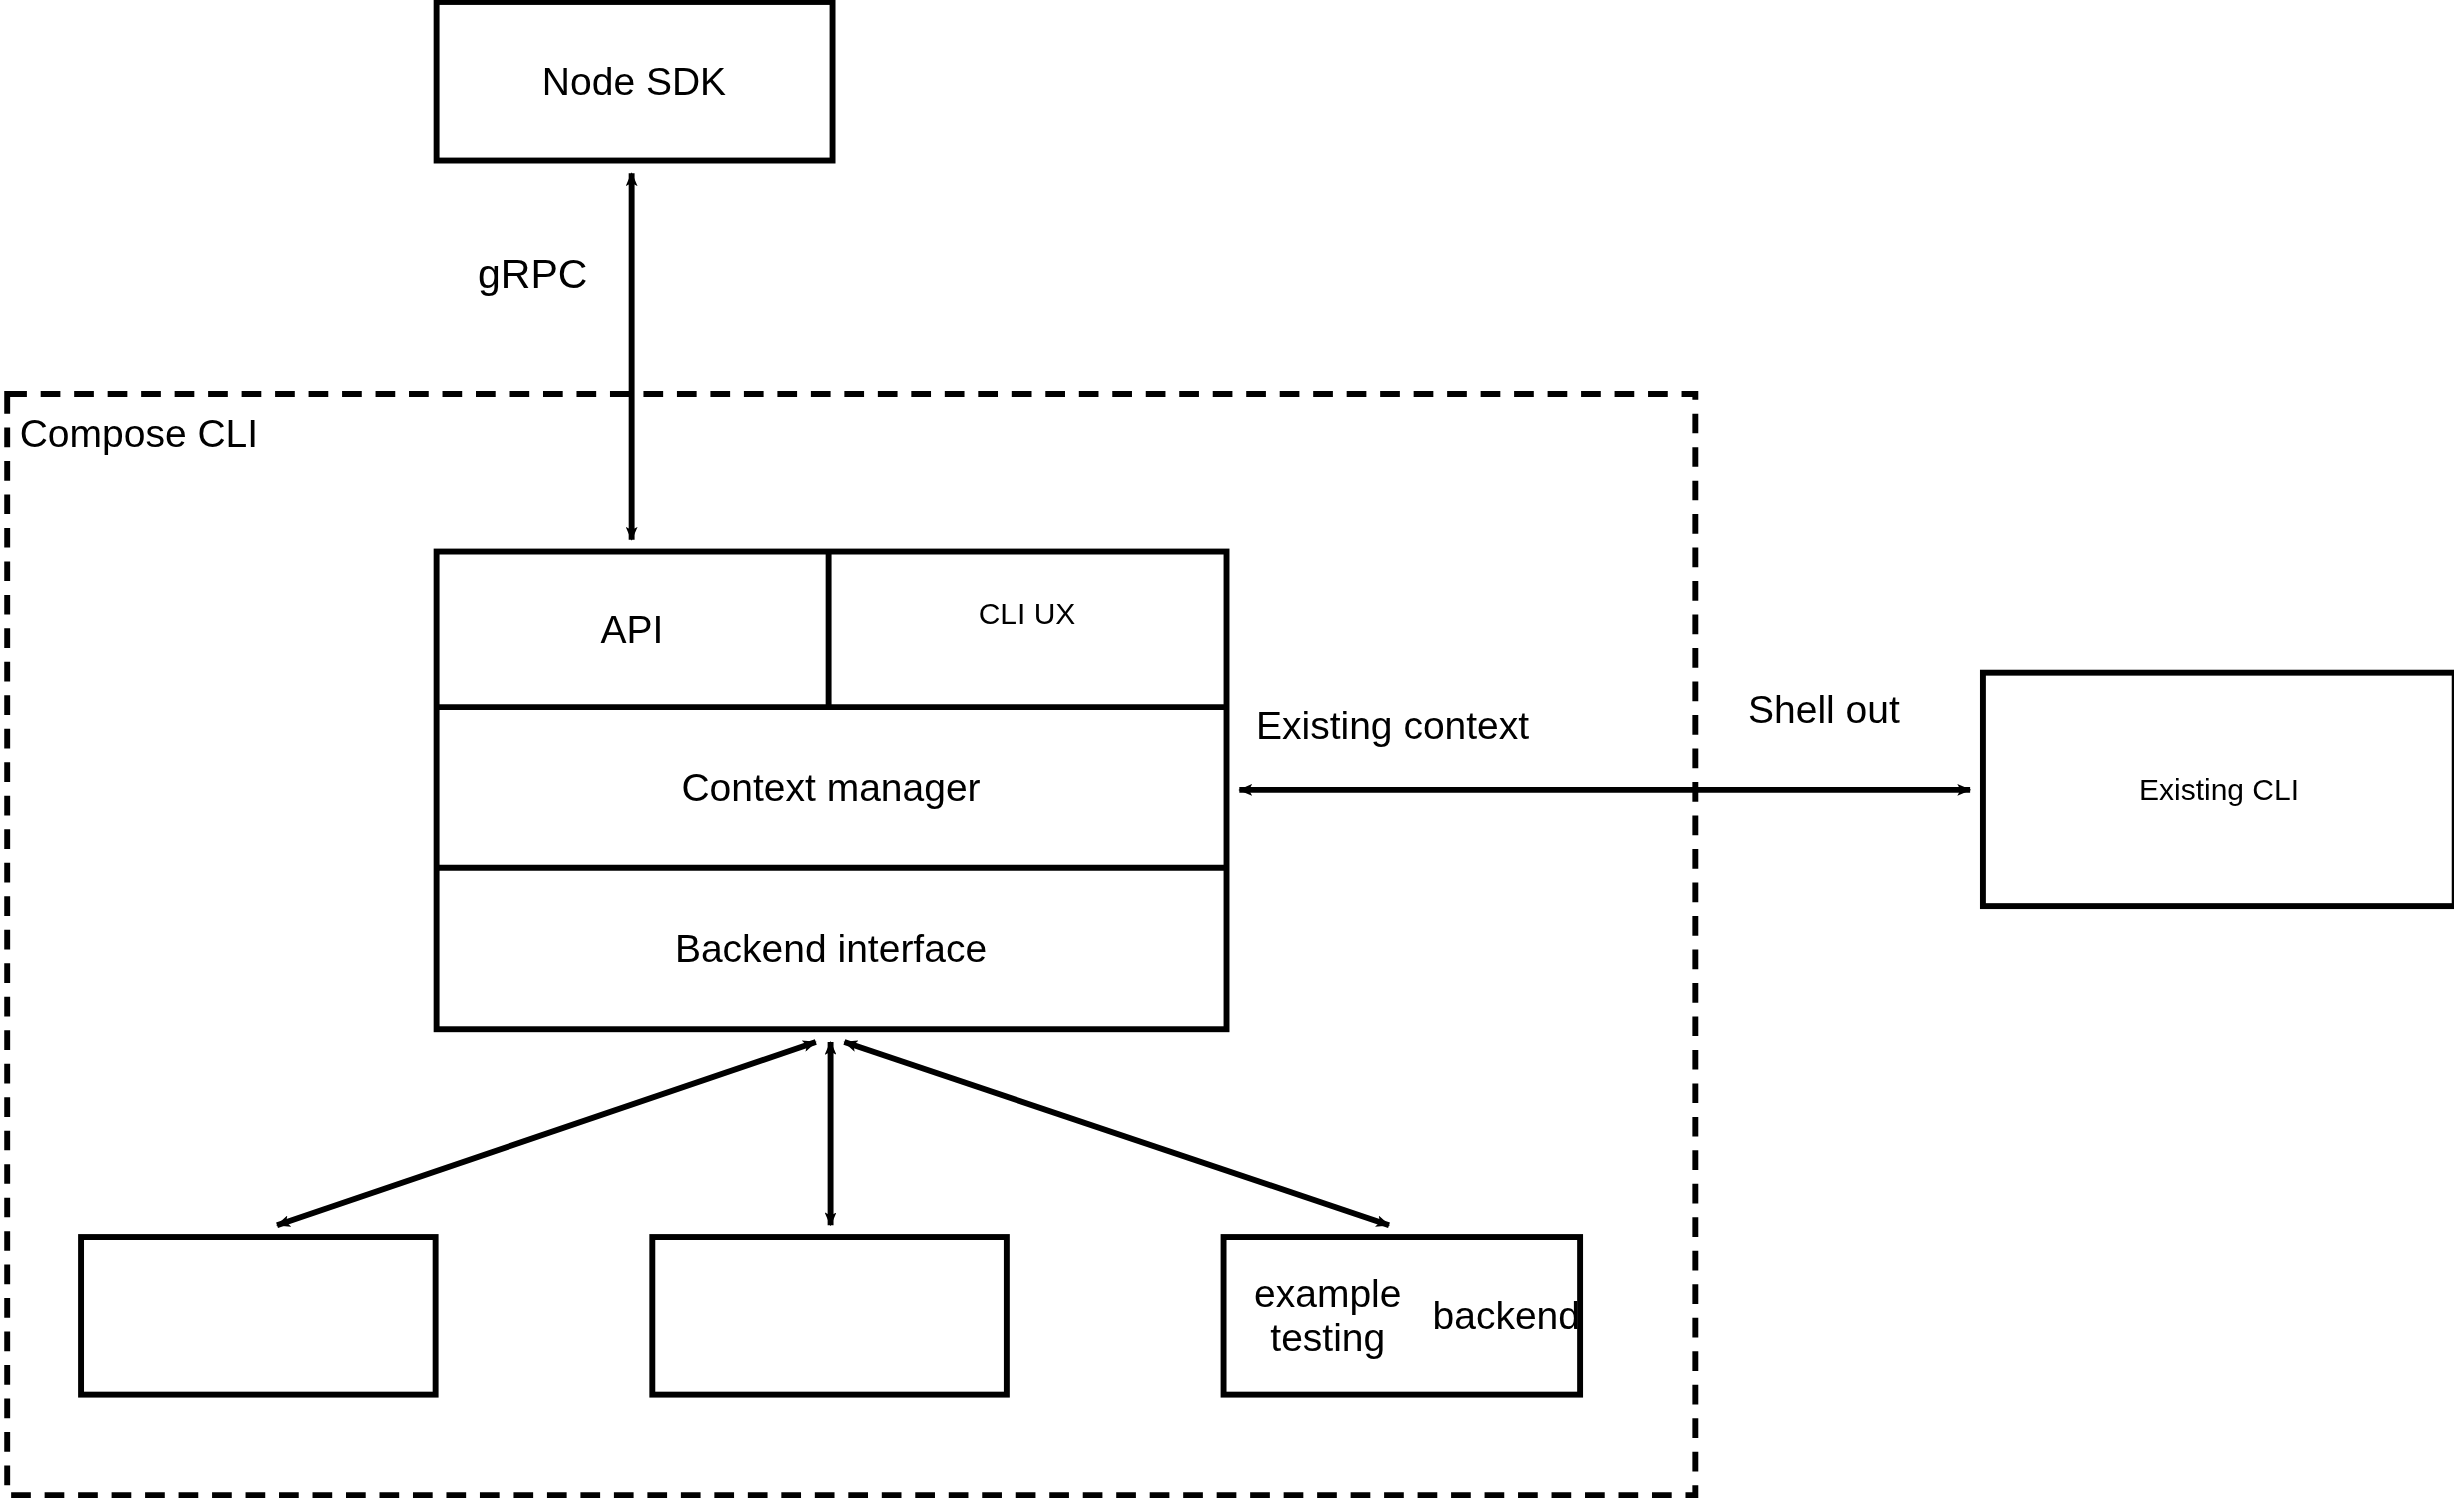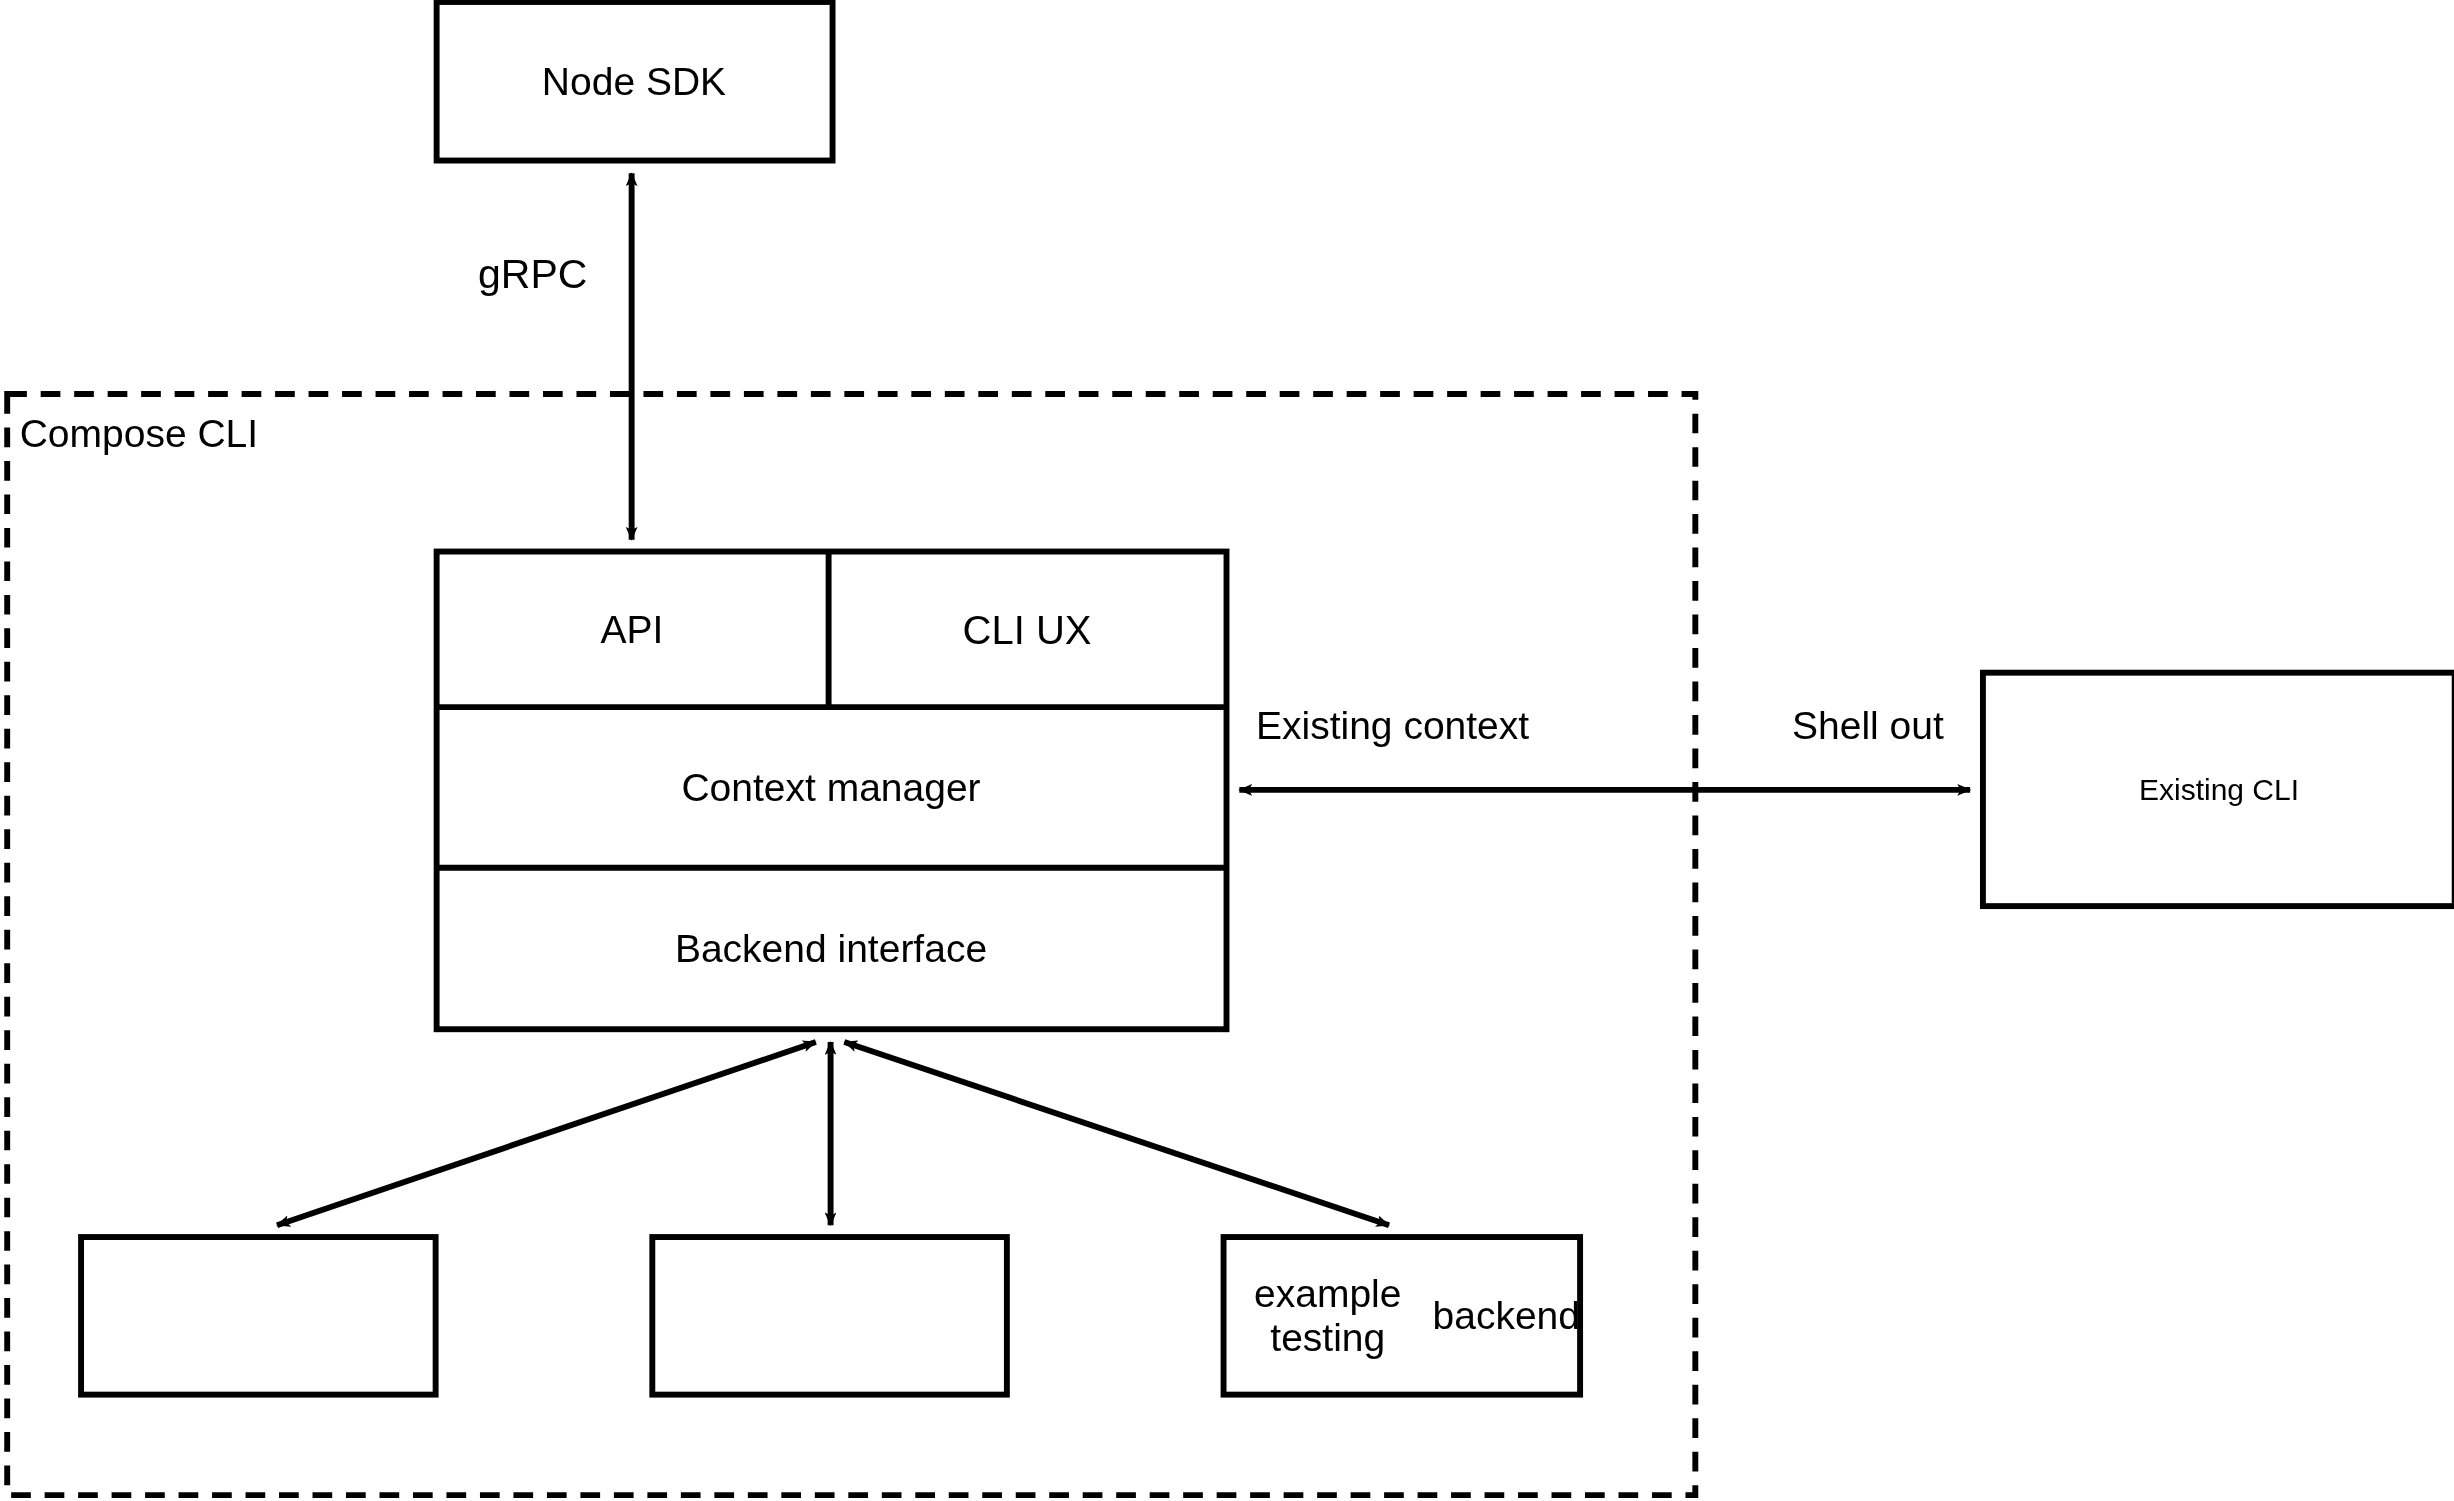--- a/index.html
+++ b/index.html
@@ -83,29 +83,29 @@
   </svg>
 
   <div class="box-text lbl-bold" style="left:436px; top:2px; width:396px; height:159px; font-size:39px;">Node SDK</div>
 
   <div class="lbl lbl-bold" style="left:19.7px; top:412px; font-size:39px;">Compose CLI</div>
 
   <div class="lbl" style="left:478px; top:252px; font-size:41px;">gRPC</div>
 
   <div class="box-text" style="left:436px; top:552px; width:392px; height:156px; font-size:39px;">API</div>
 
-  <div class="box-text" style="left:828px; top:552px; width:398px; height:156px; font-size:40px;">CLI UX</div>
+  <div class="box-text" style="left:828px; top:536px; width:398px; height:156px; font-size:30px;">CLI UX</div>
 
   <div class="box-text" style="left:436px; top:707px; width:790px; height:161px; font-size:39px;">Context manager</div>
 
   <div class="box-text" style="left:436px; top:868px; width:790px; height:162px; font-size:39px;">Backend interface</div>
 
   <div class="lbl" style="left:1256px; top:704px; font-size:39px;">Existing context</div>
 
-  <div class="lbl" style="left:1748px; top:704px; font-size:39px;margin-left:44px;">Shell out</div>
+  <div class="lbl" style="left:1748px; top:688px; font-size:39px;">Shell out</div>
 
   <div class="box-text lbl-bold" style="left:1983px; top:673px; width:472px; height:233px; font-size:30px;">Existing CLI</div>
 
 
 
   <div class="box-text" style="left:1223px; top:1237px; width:357px; height:158px; font-size:39px; flex-direction:row;">
     <span>example testing</span>
     <span>backend</span>
   </div>
 

